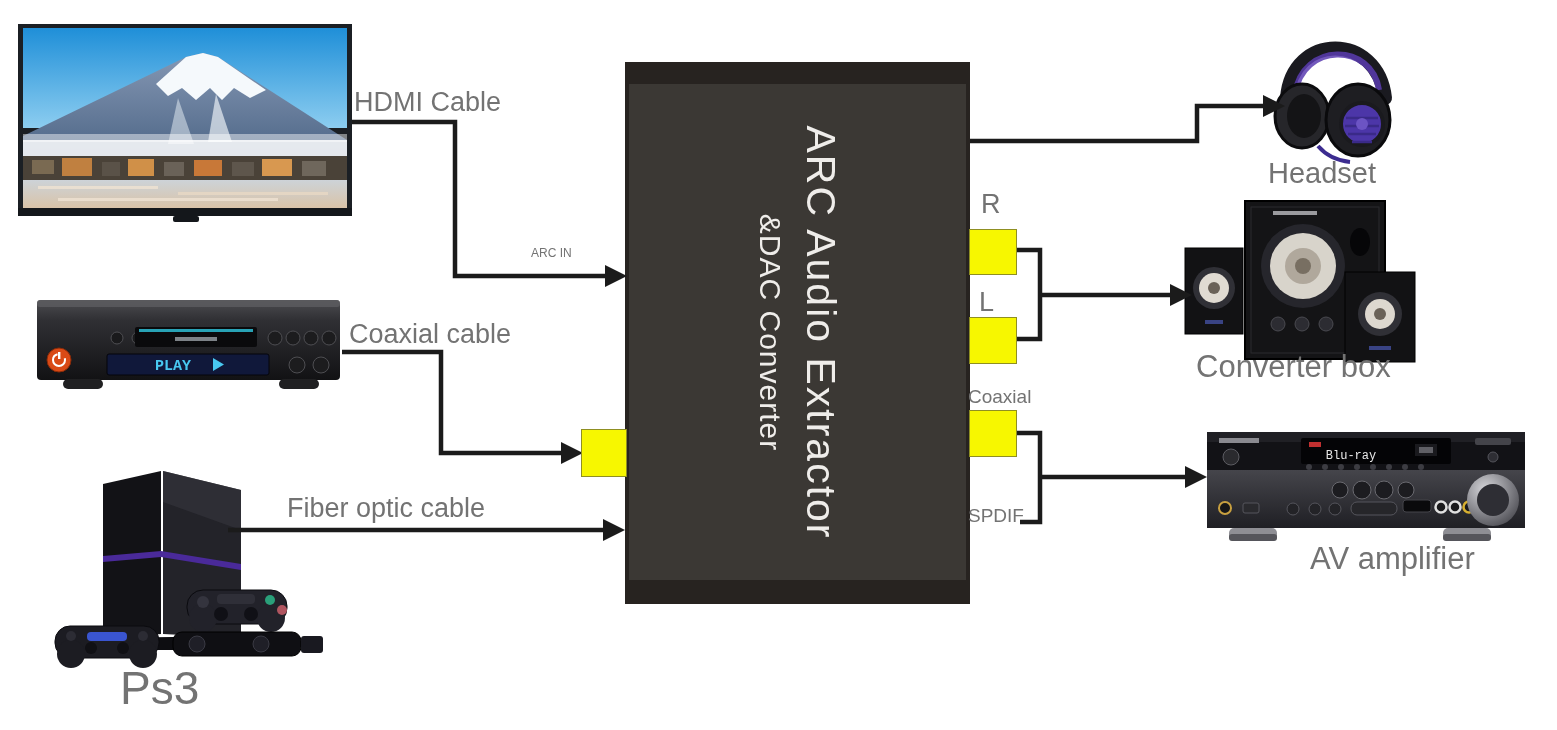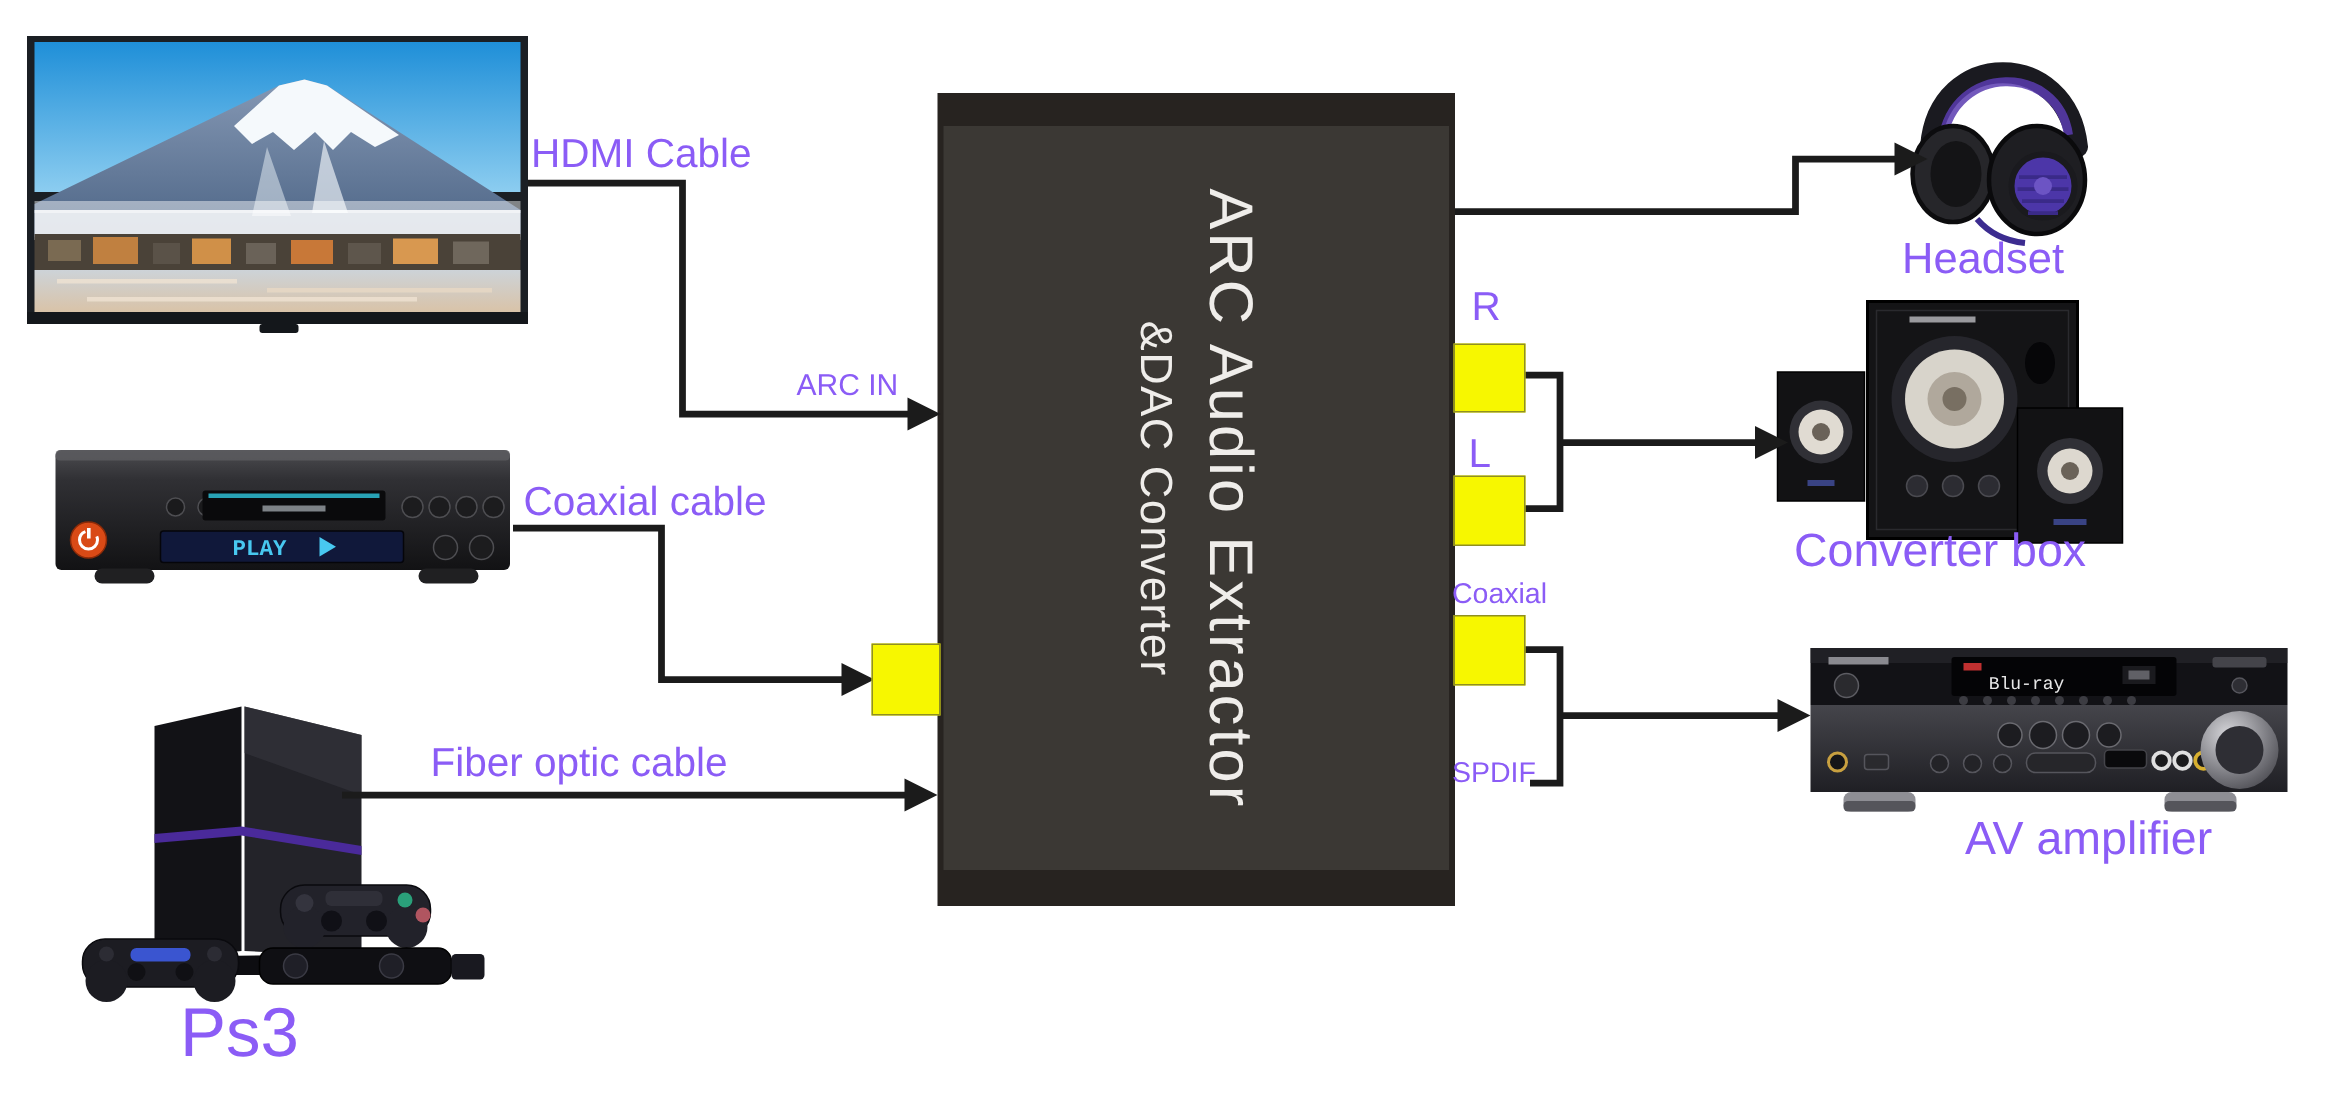--- a/index.html
+++ b/index.html
@@ -1,19 +1,19 @@
 <!DOCTYPE html>
 <html><head>
 <meta charset="utf-8">
 <style>
   html,body{margin:0;padding:0;background:#ffffff;}
   .canvas{position:relative;width:1557px;height:730px;background:#fff;overflow:hidden;
           font-family:"Liberation Sans",sans-serif;color:#232323;}
   .abs{position:absolute;}
-  .label{position:absolute;color:#8b5cf6;white-space:nowrap;z-index:7;line-height:1.05;}
+  .label{position:absolute;color:#737373;white-space:nowrap;z-index:7;line-height:1.05;}
   .lbl-cable{font-size:27px;}
   .lbl-device{font-size:38px;}
   .lbl-port{font-size:27px;}
   .lbl-port-sm{font-size:19px;}
   .center-under{text-align:center;}
   
   .converter{position:absolute;left:625px;top:62px;width:345px;height:542px;
              background:#272320;z-index:4;}
   .converter-inner{position:absolute;left:4px;right:4px;top:22px;bottom:24px;
                    background:#3b3834;display:flex;align-items:center;justify-content:center;}
@@ -164,21 +164,21 @@
   <div class="port" style="left:969px;top:229px;width:46px;height:44px;"></div>
   <div class="port" style="left:969px;top:317px;width:46px;height:45px;"></div>
   <div class="port" style="left:969px;top:410px;width:46px;height:45px;"></div>
 
   <div class="label lbl-port" style="left:981px;top:190px;">R</div>
   <div class="label lbl-port" style="left:979px;top:288px;">L</div>
   <div class="label lbl-port-sm" style="left:968px;top:387px;">Coaxial</div>
   <div class="label lbl-port-sm" style="left:968px;top:506px;">SPDIF</div>
 
   <div class="label lbl-cable" style="left:354px;top:88px;">HDMI Cable</div>
-  <div class="label" style="left:531px;top:247px;font-size:20px;">ARC IN</div>
+  <div class="label" style="left:531px;top:247px;font-size:12px;">ARC IN</div>
   <div class="label lbl-cable" style="left:287px;top:494px;">Fiber optic cable</div>
   <div class="label lbl-cable" style="left:349px;top:320px;">Coaxial cable</div>
 
   <svg class="lines" width="1557" height="730" viewBox="0 0 1557 730">
     <g stroke="#1b1b1b" stroke-width="4.5" fill="none">
       <path d="M352,122 L455,122 L455,276 L606,276"></path>
       <path d="M342,352 L441,352 L441,453 L562,453"></path>
       <path d="M228,530 L604,530"></path>
       <path d="M970,141 L1197,141 L1197,106 L1264,106"></path>
       <path d="M1015,250 L1040,250 L1040,339 L1015,339 M1040,295 L1171,295"></path>

